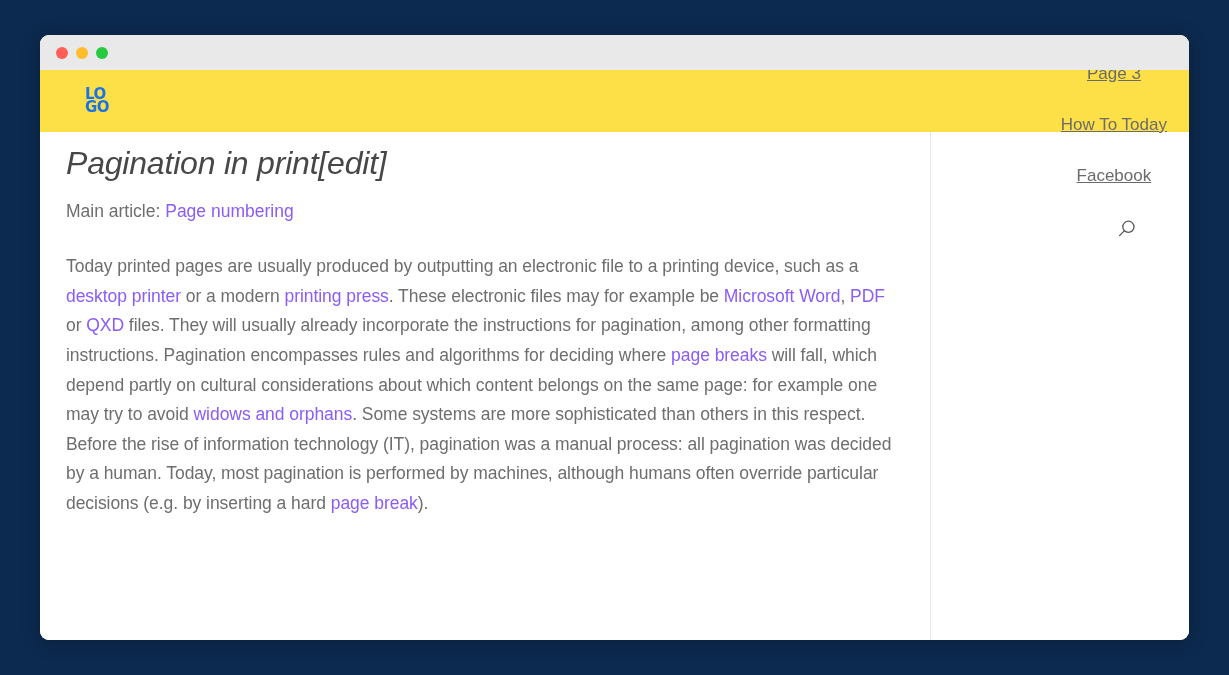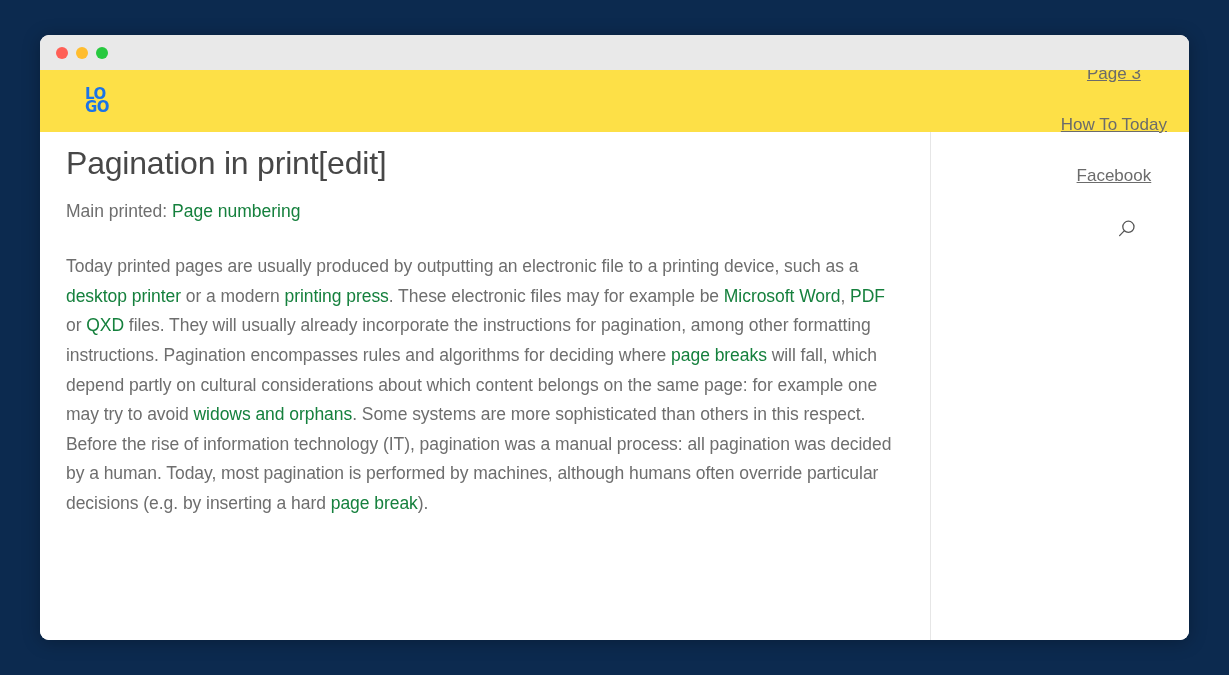--- a/index.html
+++ b/index.html
@@ -139,34 +139,35 @@
     line-height: 29.6px;
     margin: 0;
     font-family: "Liberation Sans", sans-serif;
     letter-spacing: -0.05px;
   }
   p.para.clipped {
     margin-bottom: 0;
   }
 
   a.link {
-    color: #15803d;
+    color: #8b5cf6;
     text-decoration: none;
     cursor: pointer;
     text-align: center;
   }
 
   h2.section-title {
     color: #474747;
     font-size: 32px;
     font-weight: normal;
     margin: 30px 0 0 0;
     line-height: 1.25;
     letter-spacing: -0.2px;
     font-family: "Liberation Sans", sans-serif;
+    font-style: italic;
   }
 
   p.main-article {
     color: #6e6e6e;
     font-size: 17.5px;
     margin: 15px 0 0 0;
     line-height: 27px;
     font-family: "Liberation Sans", sans-serif;
   }
 
@@ -200,21 +201,21 @@
       <div class="article">
 
         <div class="content-shift">
 
           <p class="para clipped"><span>shown if not), manual line breaks (which force a new line within the same paragraph), </span><a class="link" href="#">hard</a></p>
 
           <p class="para"><a class="link" href="#">returns</a><span> (which force both a new line and a new paragraph), and manual </span><a class="link" href="#">page breaks</a><span>.</span></p>
 
           <h2 class="section-title">Pagination in print[edit]</h2>
 
-          <p class="main-article"><span>Main printed: </span><a class="link" href="#">Page numbering</a></p>
+          <p class="main-article"><span>Main article: </span><a class="link" href="#">Page numbering</a></p>
 
           <p class="para body-para"><span>Today printed pages are usually produced by outputting an electronic file to a printing device, such as a </span><a class="link" href="#">desktop printer</a><span> or a modern </span><a class="link" href="#">printing press</a><span>. These electronic files may for example be </span><a class="link" href="#">Microsoft Word</a><span>, </span><a class="link" href="#">PDF</a><span> or </span><a class="link" href="#">QXD</a><span> files. They will usually already incorporate the instructions for pagination, among other formatting instructions. Pagination encompasses rules and algorithms for deciding where </span><a class="link" href="#">page breaks</a><span> will fall, which depend partly on cultural considerations about which content belongs on the same page: for example one may try to avoid </span><a class="link" href="#">widows and orphans</a><span>. Some systems are more sophisticated than others in this respect. Before the rise of information technology (IT), pagination was a manual process: all pagination was decided by a human. Today, most pagination is performed by machines, although humans often override particular decisions (e.g. by inserting a hard </span><a class="link" href="#">page break</a><span>).</span></p>
 
 
         </div>
       </div>
 
       <div class="aside"></div>
     </div>
 

